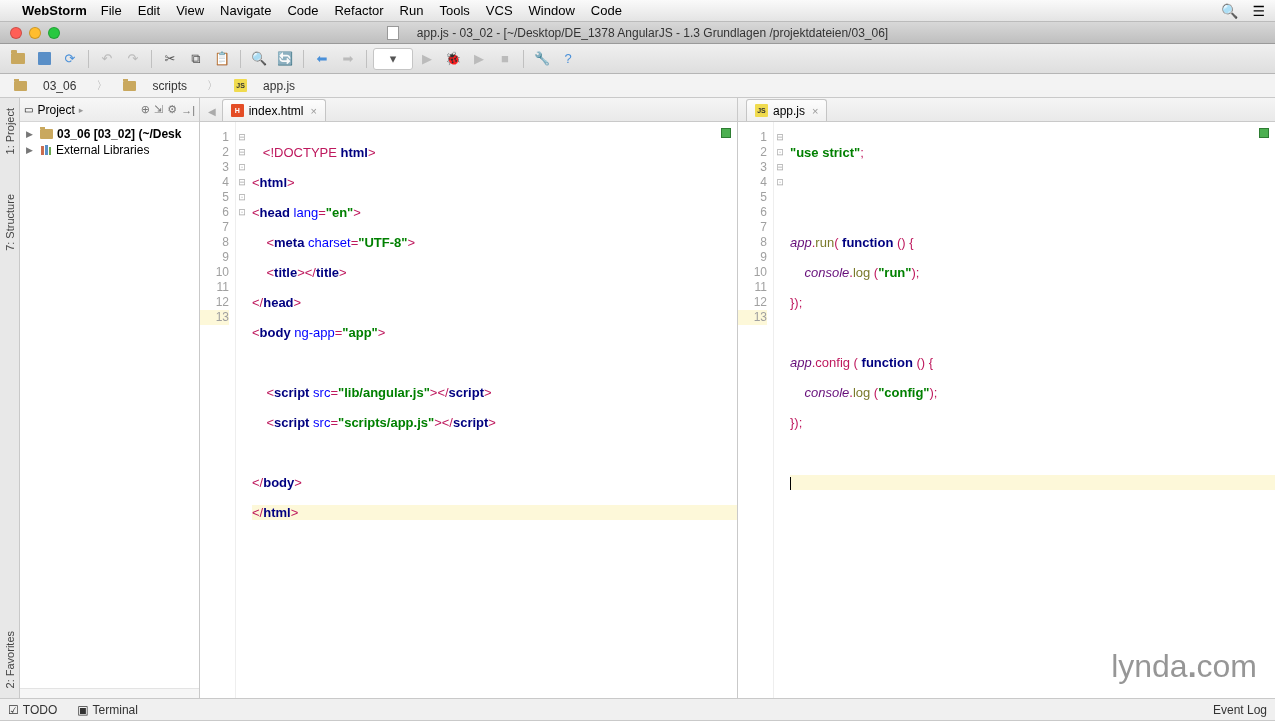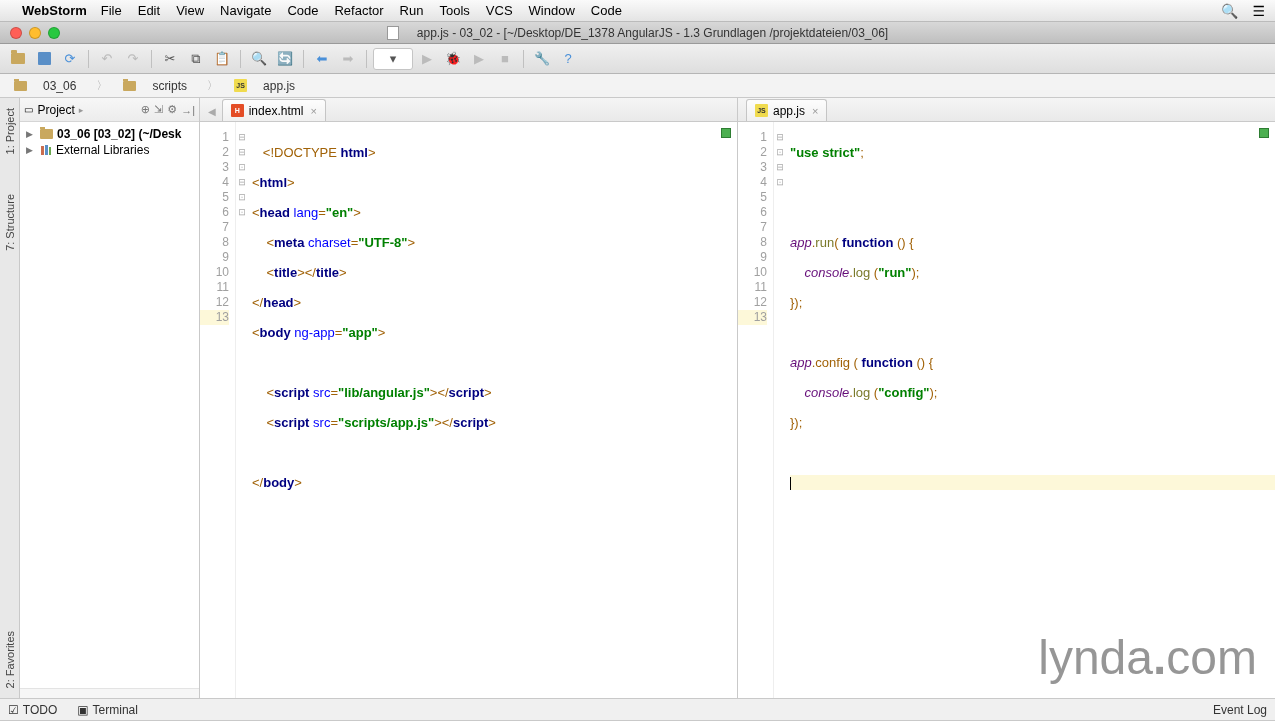--- a/index.html
+++ b/index.html
@@ -78,34 +78,34 @@
 .code .hl { background: #fdf8d9; display: block; }
 .status-sq { position: absolute; top: 6px; right: 6px; width: 10px; height: 10px; background: #4caf50; border: 1px solid #2e7d32; }
 
 
 .kw { color: #000080; font-weight: bold; }
 .tag { color: #000080; font-weight: bold; }
 .attr { color: #0000ff; }
 .str { color: #008000; font-weight: bold; }
 .fn { color: #7a7a2b; }
 .var { color: #660e7a; font-style: italic; }
-.plain { color: #a16207; }
+.plain { color: #be185d; }
 
 
 .cursor { display: inline-block; width: 1px; height: 13px; background: #000; vertical-align: middle; }
 
 
 .bottom-tools { height: 22px; background: #f0f0f0; border-top: 1px solid #c9c9c9; display: flex; align-items: center; padding: 0 8px; font-size: 12px; gap: 20px; }
 .bottom-tools .tool { display: flex; align-items: center; gap: 4px; color: #333; }
 .bottom-tools .spacer { flex: 1; }
 .status-bar { height: 22px; background: #ececec; border-top: 1px solid #c9c9c9; display: flex; align-items: center; padding: 0 8px; font-size: 11px; color: #555; }
 .status-bar .spacer { flex: 1; }
 
 
-.watermark { position: absolute; right: 18px; bottom: 36px; font-size: 48px; color: rgba(80,80,80,0.6); font-family: Georgia, serif; letter-spacing: 0; pointer-events: none; }
+.watermark { position: absolute; right: 18px; bottom: 36px; font-size: 32px; color: rgba(80,80,80,0.6); font-family: Georgia, serif; letter-spacing: 0; pointer-events: none; }
 .watermark .dot { font-weight: bold; }
 
 .panel-scrub { height: 10px; background: #f6f6f6; border-top: 1px solid #e3e3e3; margin-top: auto; }
 .tree-wrap { flex: 1; overflow: hidden; }
 </style>
 </head>
 <body>
 
 <div class="mac-menu">
   <span class="apple"></span>
@@ -281,20 +281,21 @@
 <div class="line"><span class="plain">&lt;</span><span class="tag">head </span><span class="attr">lang</span><span class="plain">=</span><span class="str">"en"</span><span class="plain">&gt;</span></div>
 <div class="line">    <span class="plain">&lt;</span><span class="tag">meta </span><span class="attr">charset</span><span class="plain">=</span><span class="str">"UTF-8"</span><span class="plain">&gt;</span></div>
 <div class="line">    <span class="plain">&lt;</span><span class="tag">title</span><span class="plain">&gt;&lt;/</span><span class="tag">title</span><span class="plain">&gt;</span></div>
 <div class="line"><span class="plain">&lt;/</span><span class="tag">head</span><span class="plain">&gt;</span></div>
 <div class="line"><span class="plain">&lt;</span><span class="tag">body </span><span class="attr">ng-app</span><span class="plain">=</span><span class="str">"app"</span><span class="plain">&gt;</span></div>
 <div class="line"> </div>
 <div class="line">    <span class="plain">&lt;</span><span class="tag">script </span><span class="attr">src</span><span class="plain">=</span><span class="str">"lib/angular.js"</span><span class="plain">&gt;&lt;/</span><span class="tag">script</span><span class="plain">&gt;</span></div>
 <div class="line">    <span class="plain">&lt;</span><span class="tag">script </span><span class="attr">src</span><span class="plain">=</span><span class="str">"scripts/app.js"</span><span class="plain">&gt;&lt;/</span><span class="tag">script</span><span class="plain">&gt;</span></div>
 <div class="line"> </div>
 <div class="line"><span class="plain">&lt;/</span><span class="tag">body</span><span class="plain">&gt;</span></div>
+<div class="line hl"><span class="plain">&lt;/</span><span class="tag">html</span><span class="plain">&gt;</span></div>
         </div>
         <div class="status-sq"></div>
       </div>
     </div>
 
     <div class="editor-pane">
       <div class="tabs-row">
         <div class="file-tab">
           <span class="mini-js">JS</span>
           <span>app.js</span>

